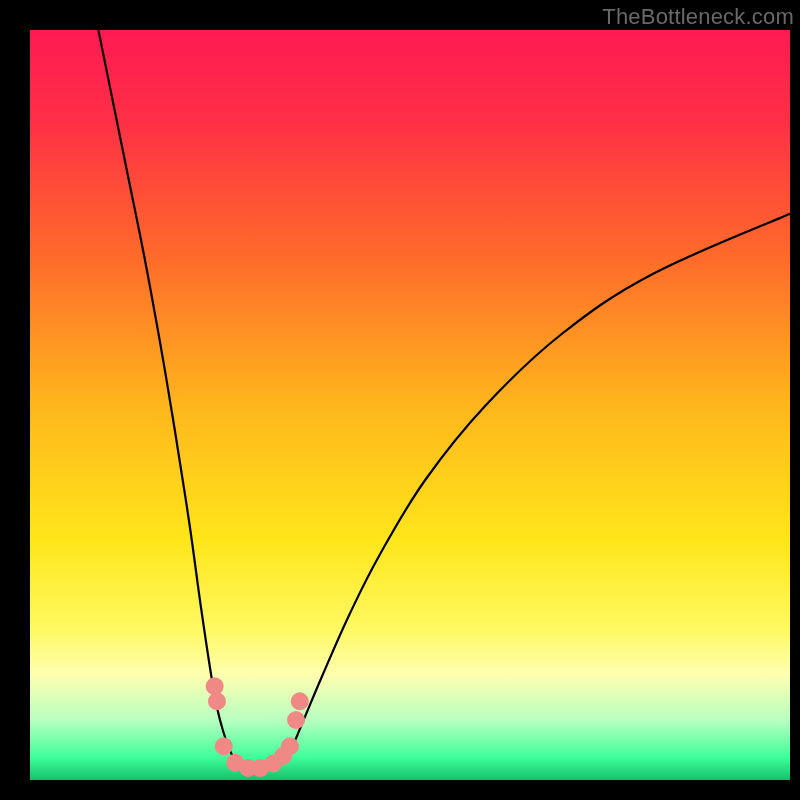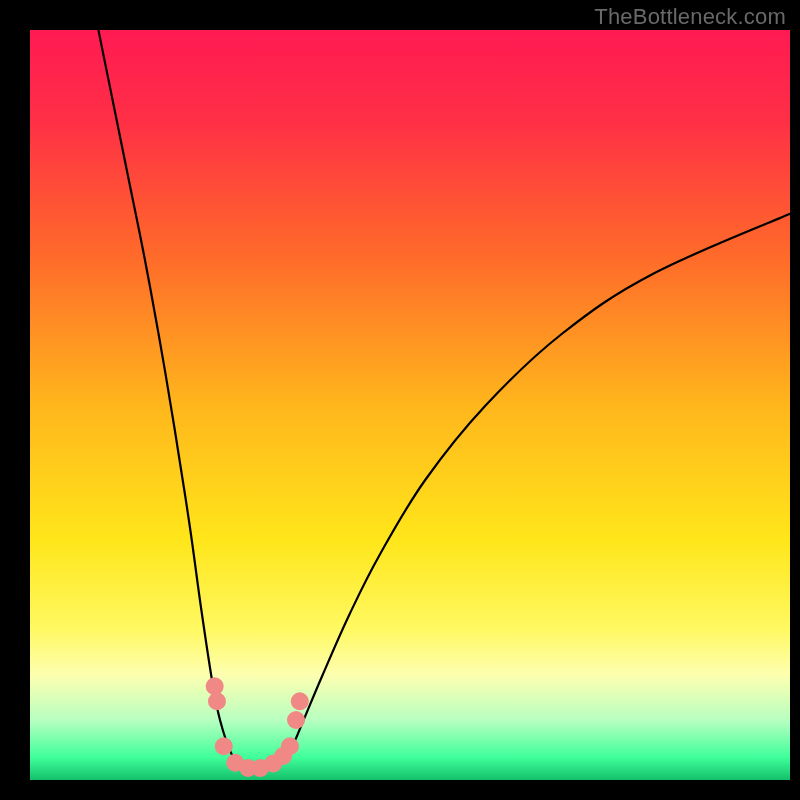--- a/index.html
+++ b/index.html
@@ -12,21 +12,21 @@
     font-family: Arial, Helvetica, sans-serif;
   }
   .frame {
     position: absolute;
     inset: 0;
     background: #000;
   }
   .watermark {
     position: absolute;
     top: 4px;
-    right: 14px;
+    right: 6px;
     color: #696969;
     font-size: 22px;
     font-weight: 400;
     letter-spacing: 0.2px;
     z-index: 5;
     font-family: Arial, sans-serif;
   }
   svg {
     position: absolute;
     inset: 0;

